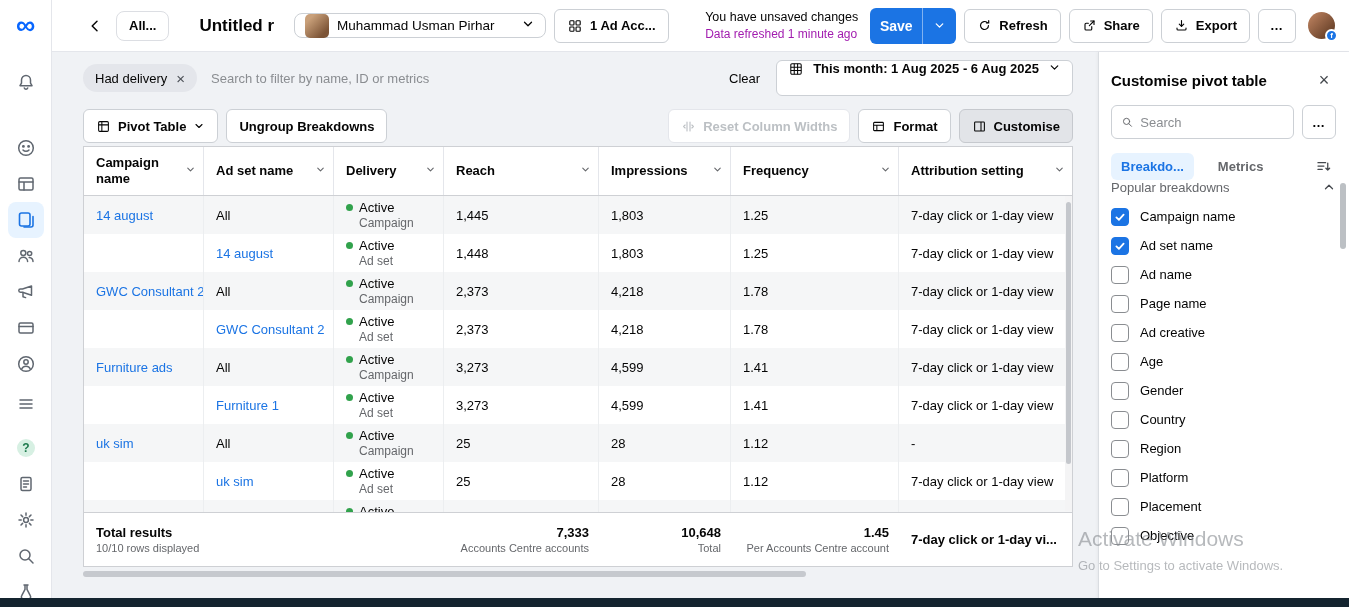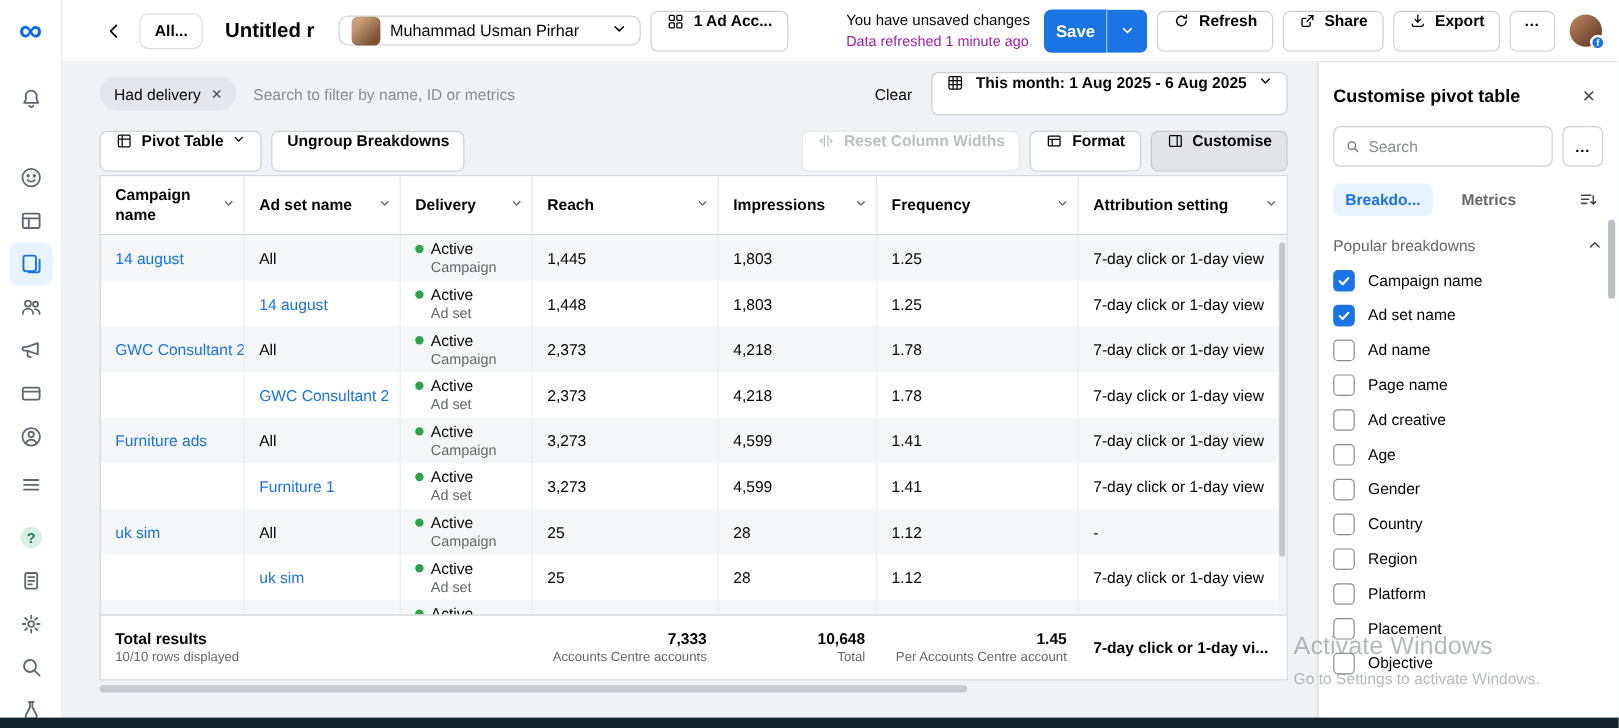--- a/index.html
+++ b/index.html
@@ -20,26 +20,26 @@
   .rail-item:nth-child(11){margin-top:8px}
   .rail-item.active{background:#e7f3ff}
   .meta-glyph{color:#0866ff;font-size:27px;font-weight:bold;line-height:1}
 
   .right-of-rail{flex:1;display:flex;flex-direction:column;min-width:0}
 
   
   .topbar{height:52px;background:#fff;display:flex;align-items:center;padding:0 14px 0 30px;gap:8px;border-bottom:1px solid #e4e6eb;flex-shrink:0}
   .icon-btn{width:26px;height:26px;display:flex;align-items:center;justify-content:center;border-radius:4px}
   .pill-light{height:30px;padding:0 12px;border:1px solid #dcdee3;border-radius:8px;background:#fff;font-weight:600;font-size:13px;color:#050505}
-  .report-title{font-size:17px;font-weight:700;white-space:nowrap;overflow:hidden;max-width:104px;margin-left:10px}
+  .report-title{font-size:17px;font-weight:700;white-space:nowrap;overflow:hidden;max-width:104px;margin-left:22px}
   .account-select{height:25px;width:252px;border:1px solid #ccd0d5;border-radius:8px;display:flex;align-items:center;gap:8px;padding:0 10px;background:#fff;cursor:pointer;margin-left:12px}
   .acct-avatar{width:24px;height:24px;border-radius:5px;background:linear-gradient(135deg,#c9a07a 20%,#7c5436 80%);flex-shrink:0}
   .account-select .name{font-size:13.5px;color:#050505;white-space:nowrap;overflow:hidden}
   .account-select .sel-caret{margin-left:auto}
-  .btn{height:34px;padding:0 12px;border:1px solid #ccd0d5;border-radius:6px;background:#fff;display:inline-flex;align-items:flex-start;gap:7px;font-size:13px;font-weight:600;color:#050505;white-space:nowrap}
+  .btn{height:34px;padding:0 12px;border:1px solid #ccd0d5;border-radius:6px;background:#fff;display:inline-flex;align-items:center;gap:7px;font-size:13px;font-weight:600;color:#050505;white-space:nowrap}
   .btn.disabled{color:#bcc0c4;border-color:#e4e6eb;cursor:default}
   .btn.active-btn{background:#e2e4e8;border-color:#c6c9ce}
   .unsaved{margin-left:auto;text-align:left;line-height:1.35;padding-right:4px}
   .unsaved .l1{font-size:12.5px;color:#050505}
   .unsaved .l2{font-size:12px;color:#a21caf}
   .save-group{display:flex}
   .save-btn{height:36px;width:52px;background:#1b74e4;color:#fff;font-weight:600;font-size:14px;border-radius:6px 0 0 6px}
   .save-caret{height:36px;width:34px;background:#1b74e4;border-radius:0 6px 6px 0;border-left:1px solid rgba(255,255,255,.45);display:flex;align-items:center;justify-content:center}
   .more-btn{width:38px;justify-content:center;font-weight:700;letter-spacing:1px}
   .avatar{width:27px;height:27px;border-radius:50%;background:linear-gradient(135deg,#b97f5d 10%,#5f3a23 90%);position:relative;margin-left:4px;cursor:pointer;flex-shrink:0}
@@ -93,21 +93,21 @@
   .close-btn{font-size:18px;color:#44484d;width:24px;height:24px;line-height:22px;text-align:center}
   .panel-search-row{display:flex;gap:8px;margin-top:13px}
   .search-box{flex:1;height:34px;border:1px solid #ccd0d5;border-radius:6px;display:flex;align-items:center;gap:7px;padding:0 9px;background:#fff}
   .search-box input{border:none;width:100%;font-size:13px;color:#050505}
   .search-box input::placeholder{color:#8a8d91}
   .panel-more{width:34px;height:34px;border:1px solid #ccd0d5;border-radius:6px;font-weight:700;letter-spacing:1px;display:flex;align-items:center;justify-content:center;background:#fff}
   .panel-tabs{display:flex;align-items:center;margin-top:14px;gap:22px}
   .ptab{font-size:13px;font-weight:600;color:#65676b;padding:6px 2px}
   .ptab.active{color:#1b74e4;background:#e7f3ff;border-radius:6px;padding:6px 10px}
   .sort-btn{margin-left:auto;width:26px;height:26px;display:flex;align-items:center;justify-content:center}
-  .panel-section{display:flex;align-items:flex-start;justify-content:space-between;margin-top:17px;color:#65676b;font-size:13px}
+  .panel-section{display:flex;align-items:flex-start;justify-content:space-between;color:#65676b;font-size:13px}
   #breakdown-list{margin-top:7px}
   .bd-item{display:flex;align-items:center;gap:11px;height:29px;cursor:pointer}
   .checkbox{width:18px;height:18px;border:1.5px solid #8a8d91;border-radius:4px;background:#fff;flex-shrink:0;display:flex;align-items:center;justify-content:center}
   .checkbox.checked{background:#1b74e4;border-color:#1b74e4}
   .bd-label{font-size:13px;color:#050505}
   .panel-thumb{position:absolute;top:131px;right:3px;width:6px;height:66px;background:#bcc0c4;border-radius:3px;cursor:pointer}
 
   
   .watermark{position:absolute;left:1078px;top:526px;color:#8b8f94;opacity:.62;pointer-events:none;z-index:40;line-height:1.2}
   .watermark .w1{font-size:21px}

